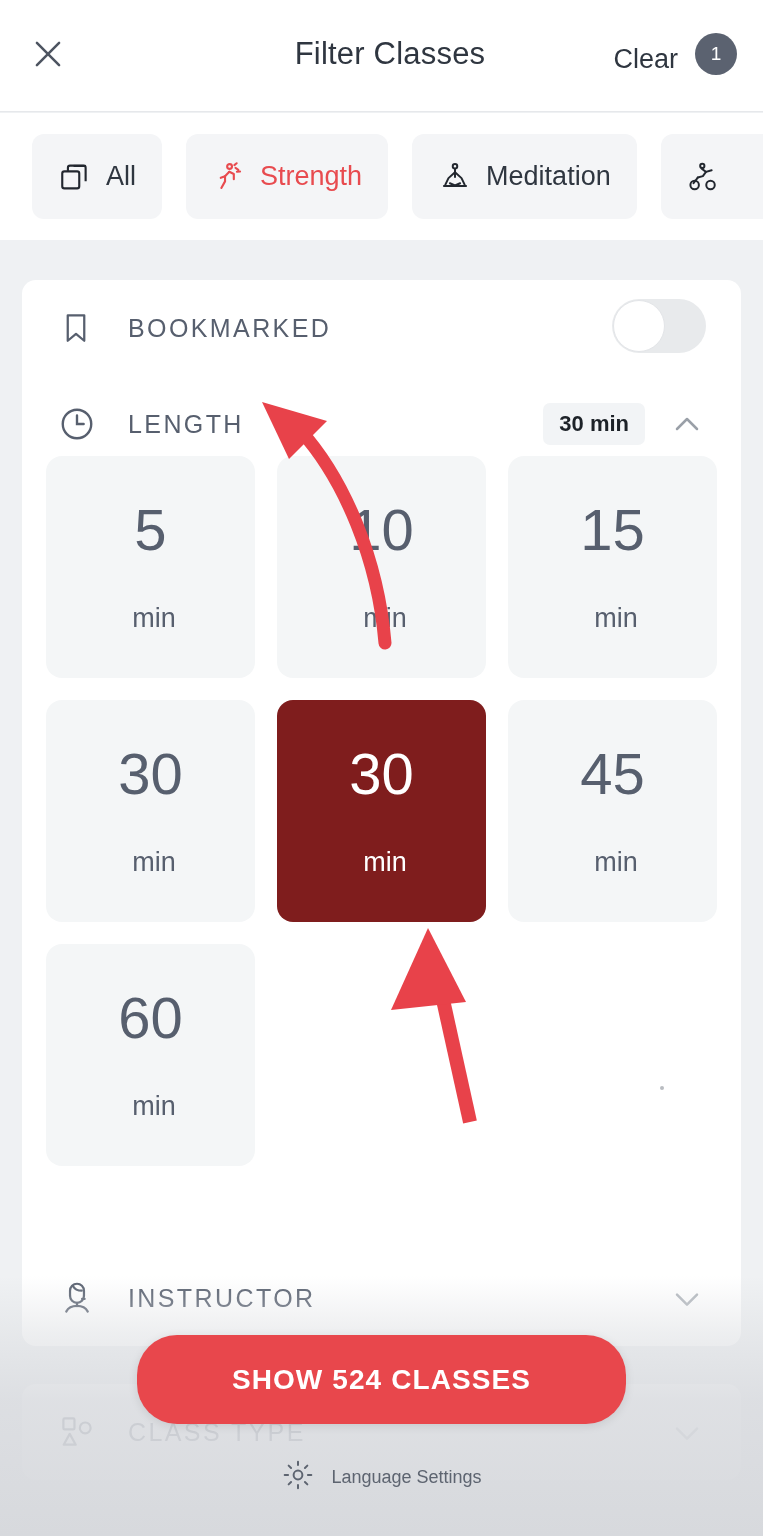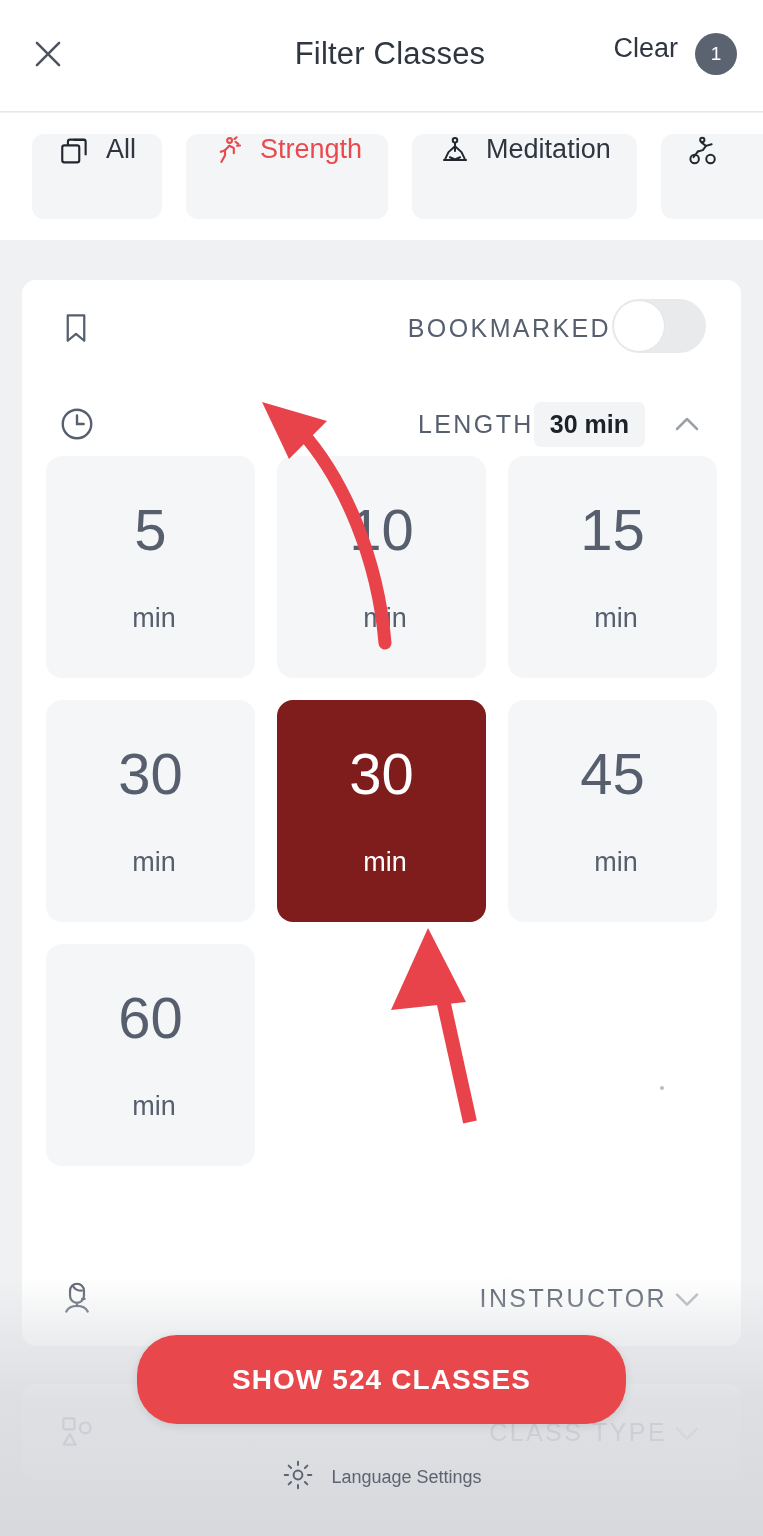--- a/index.html
+++ b/index.html
@@ -45,21 +45,21 @@
     text-align: center;
     font-size: 31px;
     color: #2f3640;
     letter-spacing: 0.2px;
     padding-left: 17px;
   }
   .clear-wrap {
     position: absolute;
     right: 26px; top: 33px;
     display: flex;
-    align-items: flex-start;
+    align-items: flex-end;
     gap: 17px;
     cursor: pointer;
   }
   .clear-label {
     font-size: 27px;
     color: #2f3640;
   }
   .clear-badge {
     width: 42px; height: 42px;
     border-radius: 50%;
@@ -87,21 +87,21 @@
     align-items: center;
     height: 127px;
     padding-left: 32px;
     gap: 24px;
   }
   .chip {
     height: 85px;
     border-radius: 12px;
     background: #f4f5f7;
     display: flex;
-    align-items: flex-start;
+    align-items: center;
     gap: 14px;
     padding: 0 26px;
     flex: 0 0 auto;
     cursor: pointer;
   }
   .chip-label {
     font-size: 27px;
     color: #2f3640;
     white-space: nowrap;
   }
@@ -116,21 +116,20 @@
     height: 1296px;
     background: #eff1f3;
   }
 
   .card {
     position: absolute;
     left: 22px;
     width: 719px;
     background: #ffffff;
     border-radius: 14px;
-    text-align: right;
   }
   #length-card { top: 40px; height: 1000px; }
 
   .section-row {
     position: relative;
     height: 96px;
     display: flex;
     align-items: center;
     padding: 0 34px 0 36px;
   }
@@ -149,21 +148,21 @@
   }
   .section-right {
     display: flex;
     align-items: center;
     gap: 22px;
   }
   .value-pill {
     background: #f2f4f6;
     border-radius: 7px;
     padding: 8px 16px;
-    font-size: 25px;
+    font-size: 22px;
     color: #1d2228;
     font-weight: bold;
   }
 
   
   .grid {
     position: absolute;
     top: 176px; left: 0;
     width: 719px;
     padding: 0 24px;

